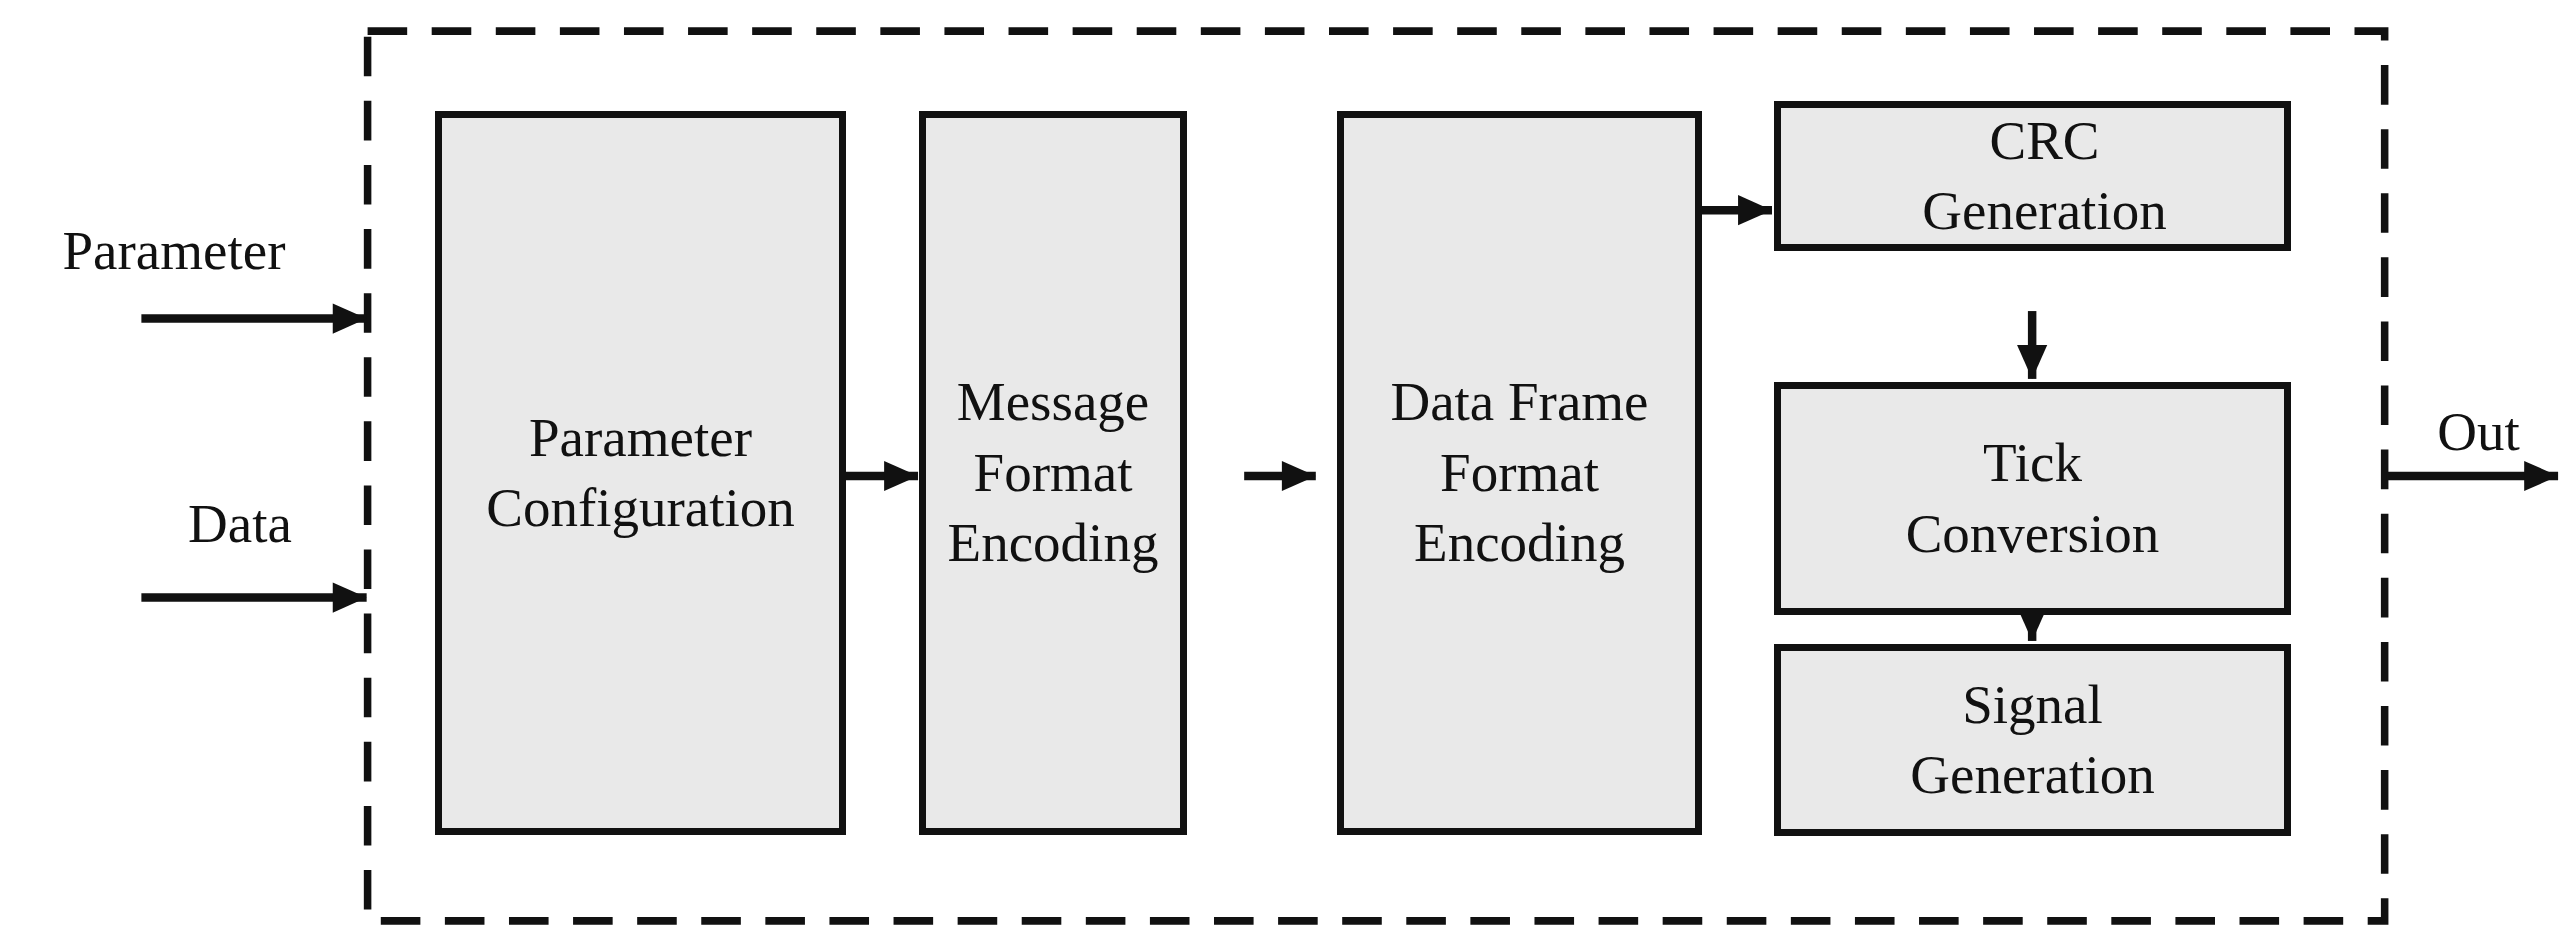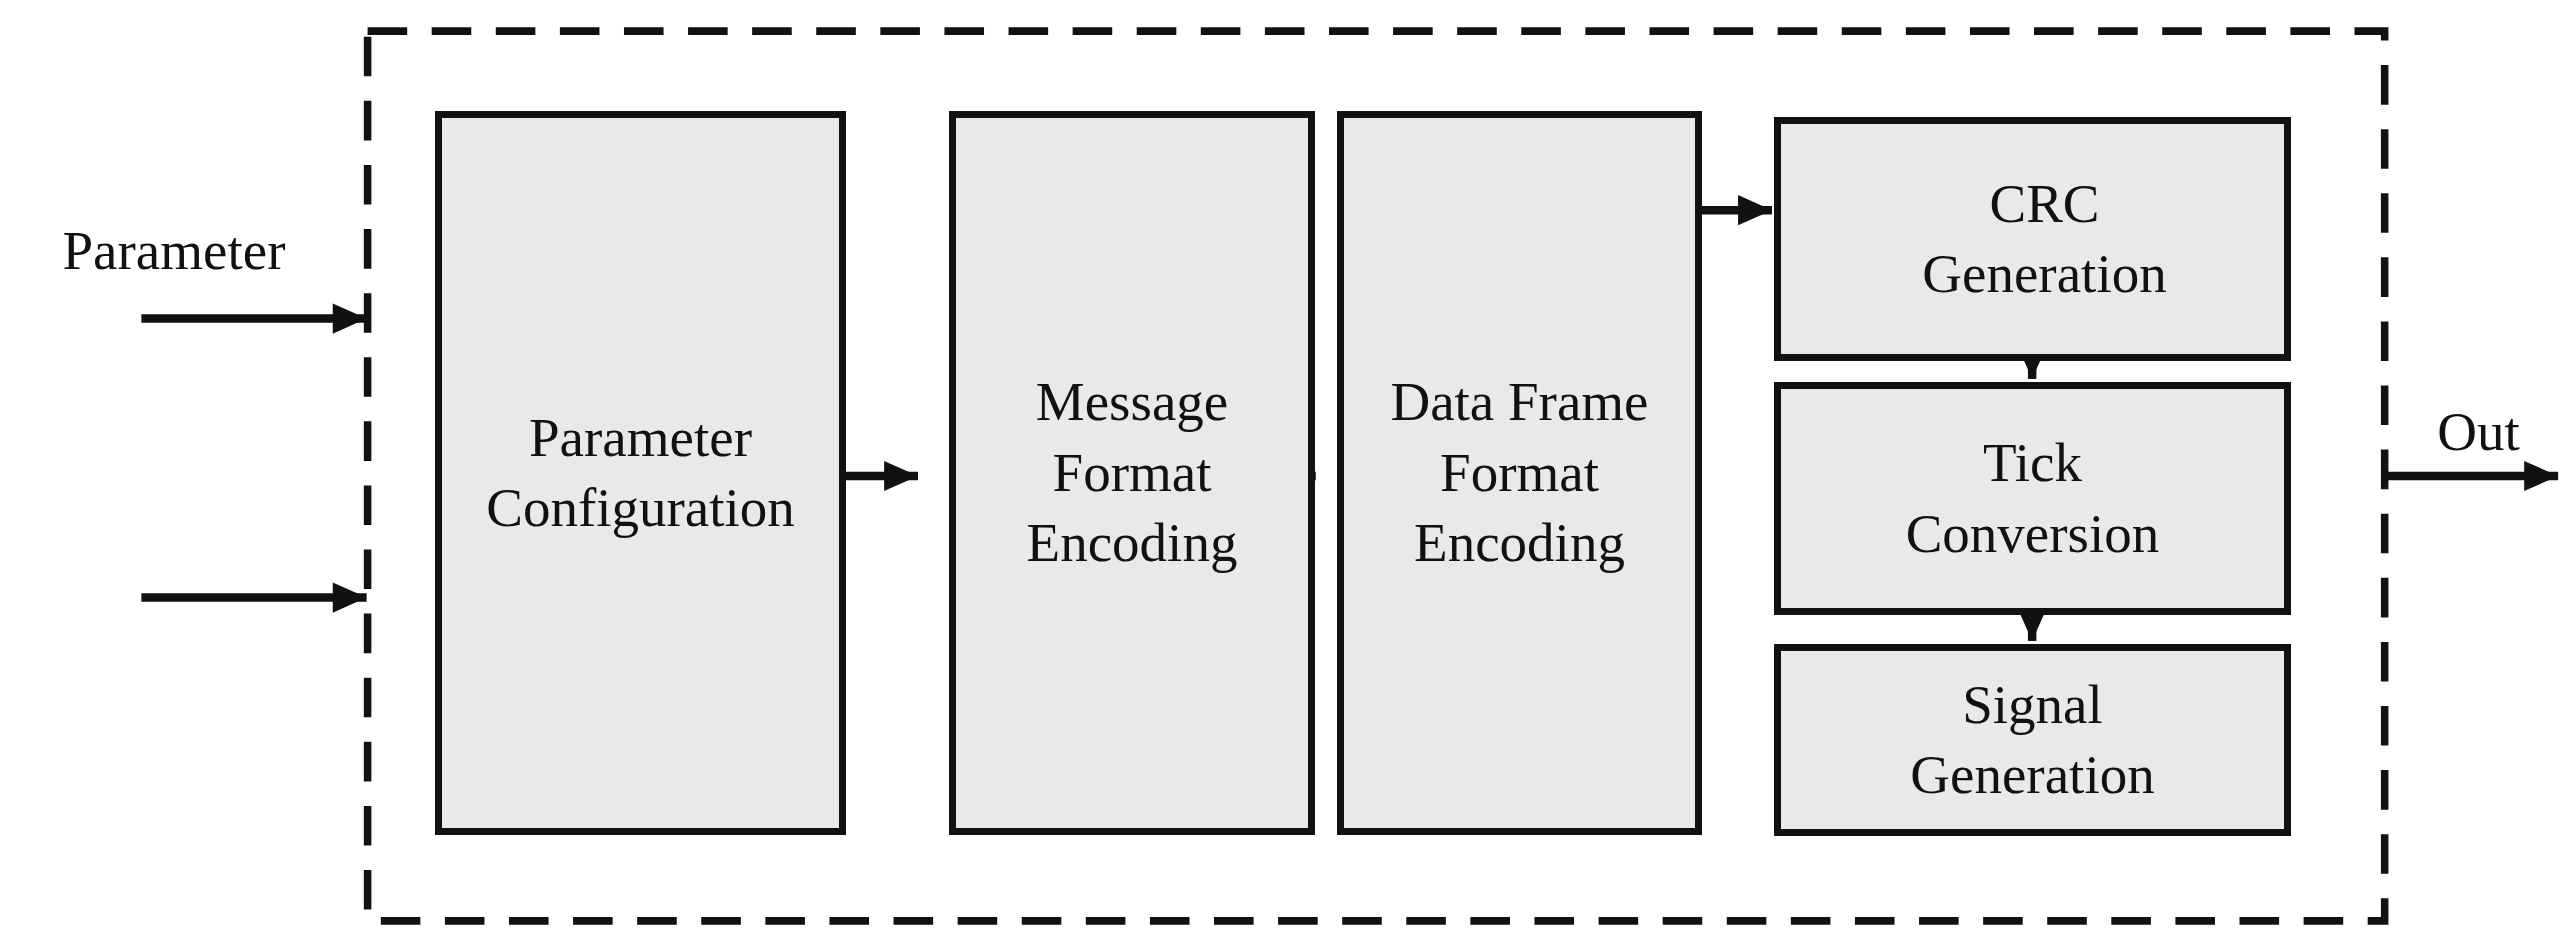--- a/index.html
+++ b/index.html
@@ -42,23 +42,23 @@
     display: flex;
     align-items: center;
     justify-content: center;
     text-align: center;
     font-size: 55px;
     line-height: 1.28;
     white-space: pre-line;
     color: var(--text);
   }
   .b1 { left: 435px;  top: 111px; width: 411px; height: 724px; }
-  .b2 { left: 919px;  top: 111px; width: 366px; height: 724px; margin-left: 30px; }
+  .b2 { left: 919px;  top: 111px; width: 268px; height: 724px; }
   .b3 { left: 1317px; top: 111px; width: 365px; height: 724px; margin-left: 20px; }
-  .b4 { left: 1774px; top: 117px; width: 517px; height: 244px; padding-left: 24px; }
+  .b4 { left: 1774px; top: 101px; width: 517px; height: 150px; padding-left: 24px; }
   .b5 { left: 1774px; top: 382px; width: 517px; height: 233px; }
   .b6 { left: 1774px; top: 644px; width: 517px; height: 192px; }
 
   .iolabel {
     position: absolute;
     font-size: 55px;
     line-height: 1.1;
     text-align: center;
     color: var(--text);
     white-space: nowrap;
@@ -85,20 +85,21 @@
     <line class="arrow" x1="150" y1="634" x2="389" y2="634" marker-end="url(#ah)"></line>
     <line class="arrow" x1="897" y1="505" x2="974" y2="505" marker-end="url(#ah)"></line>
     <line class="arrow" x1="1320" y1="505" x2="1396" y2="505" marker-end="url(#ah)"></line>
     <line class="arrow" x1="1783" y1="223" x2="1880" y2="223" marker-end="url(#ah)"></line>
     <line class="arrow" x1="2156" y1="330" x2="2156" y2="402" marker-end="url(#ah)"></line>
     <line class="arrow" x1="2156" y1="606" x2="2156" y2="680" marker-end="url(#ah)"></line>
     <line class="arrow" x1="2532" y1="505" x2="2714" y2="505" marker-end="url(#ah)"></line>
   </svg>
 
   <div class="iolabel lparam">Parameter</div>
+  <div class="iolabel ldata">Data</div>
   <div class="iolabel lout">Out</div>
 
   <div class="block b1">Parameter
 Configuration</div>
   <div class="block b2">Message
 Format
 Encoding</div>
   <div class="block b3">Data Frame
 Format
 Encoding</div>

